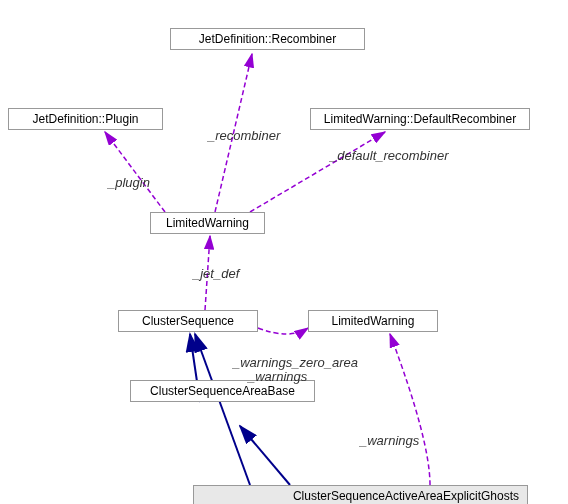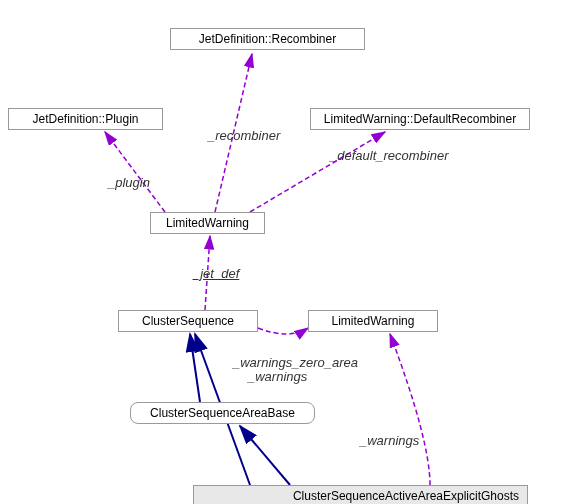--- a/index.html
+++ b/index.html
@@ -101,41 +101,41 @@
   </div>
 
   <div class="node" style="left:308px; top:290px; width:130px;">
     <span>LimitedWarning</span>
   </div>
 
   <div class="node" style="left:118px; top:290px; width:140px;">
     <span>ClusterSequence</span>
   </div>
 
-  <div class="node" style="left:130px; top:382px; width:185px;border-radius:8px;">
+  <div class="node" style="left:130px; top:360px; width:185px;">
     <span>ClusterSequenceAreaBase</span>
   </div>
 
   <div class="node node-highlight" style="left:193px; top:465px; width:335px;text-align:right;">
     <span>ClusterSequenceActiveAreaExplicitGhosts</span>
   </div>
 
   <div class="label-text" style="left:208px; top:108px;">
     <span>_recombiner</span>
   </div>
 
   <div class="label-text" style="left:108px; top:155px;">
     <span>_plugin</span>
   </div>
 
   <div class="label-text" style="left:330px; top:128px;">
     <span>_default_recombiner</span>
   </div>
 
-  <div class="label-text" style="left:193px; top:246px;text-decoration:underline;">
+  <div class="label-text" style="left:193px; top:246px;">
     <span>_jet_def</span>
   </div>
 
   <div class="label-text" style="left:233px; top:335px;">
     <span>_warnings_zero_area</span>
   </div>
 
   <div class="label-text" style="left:248px; top:349px;">
     <span>_warnings</span>
   </div>

